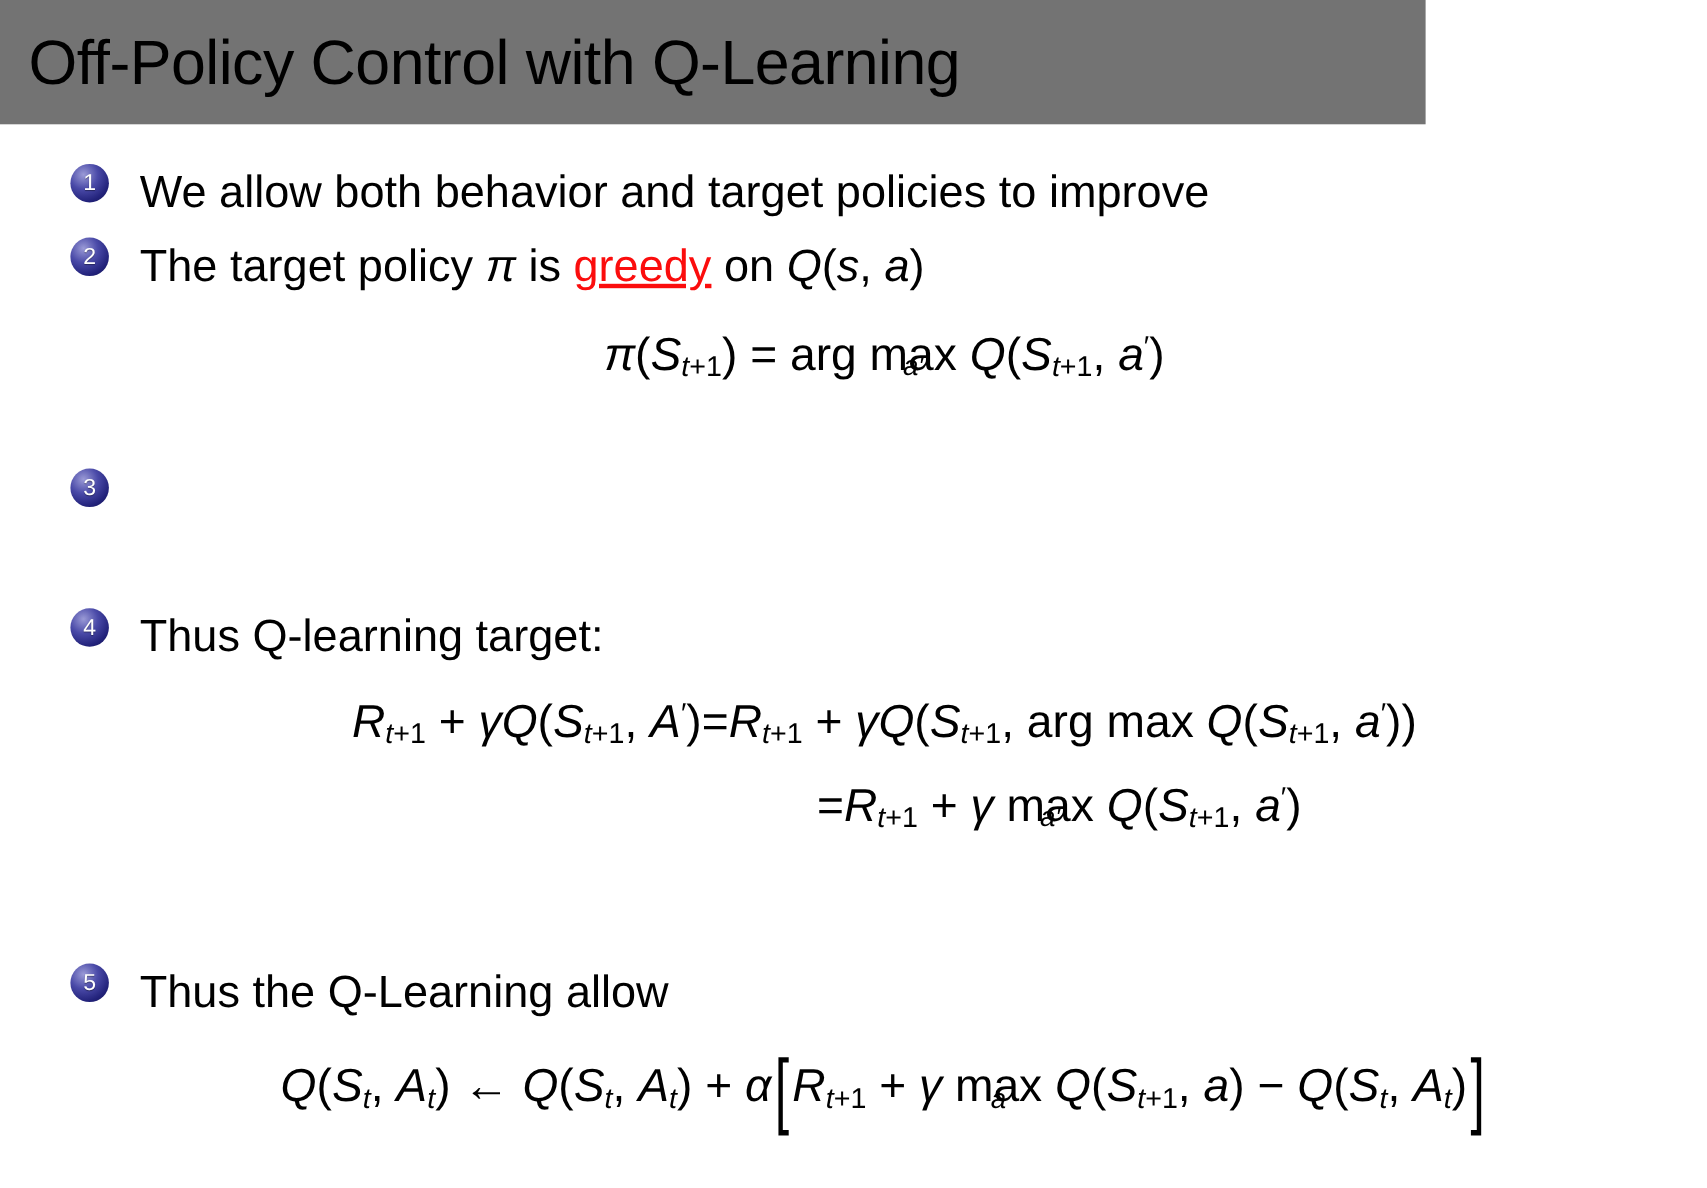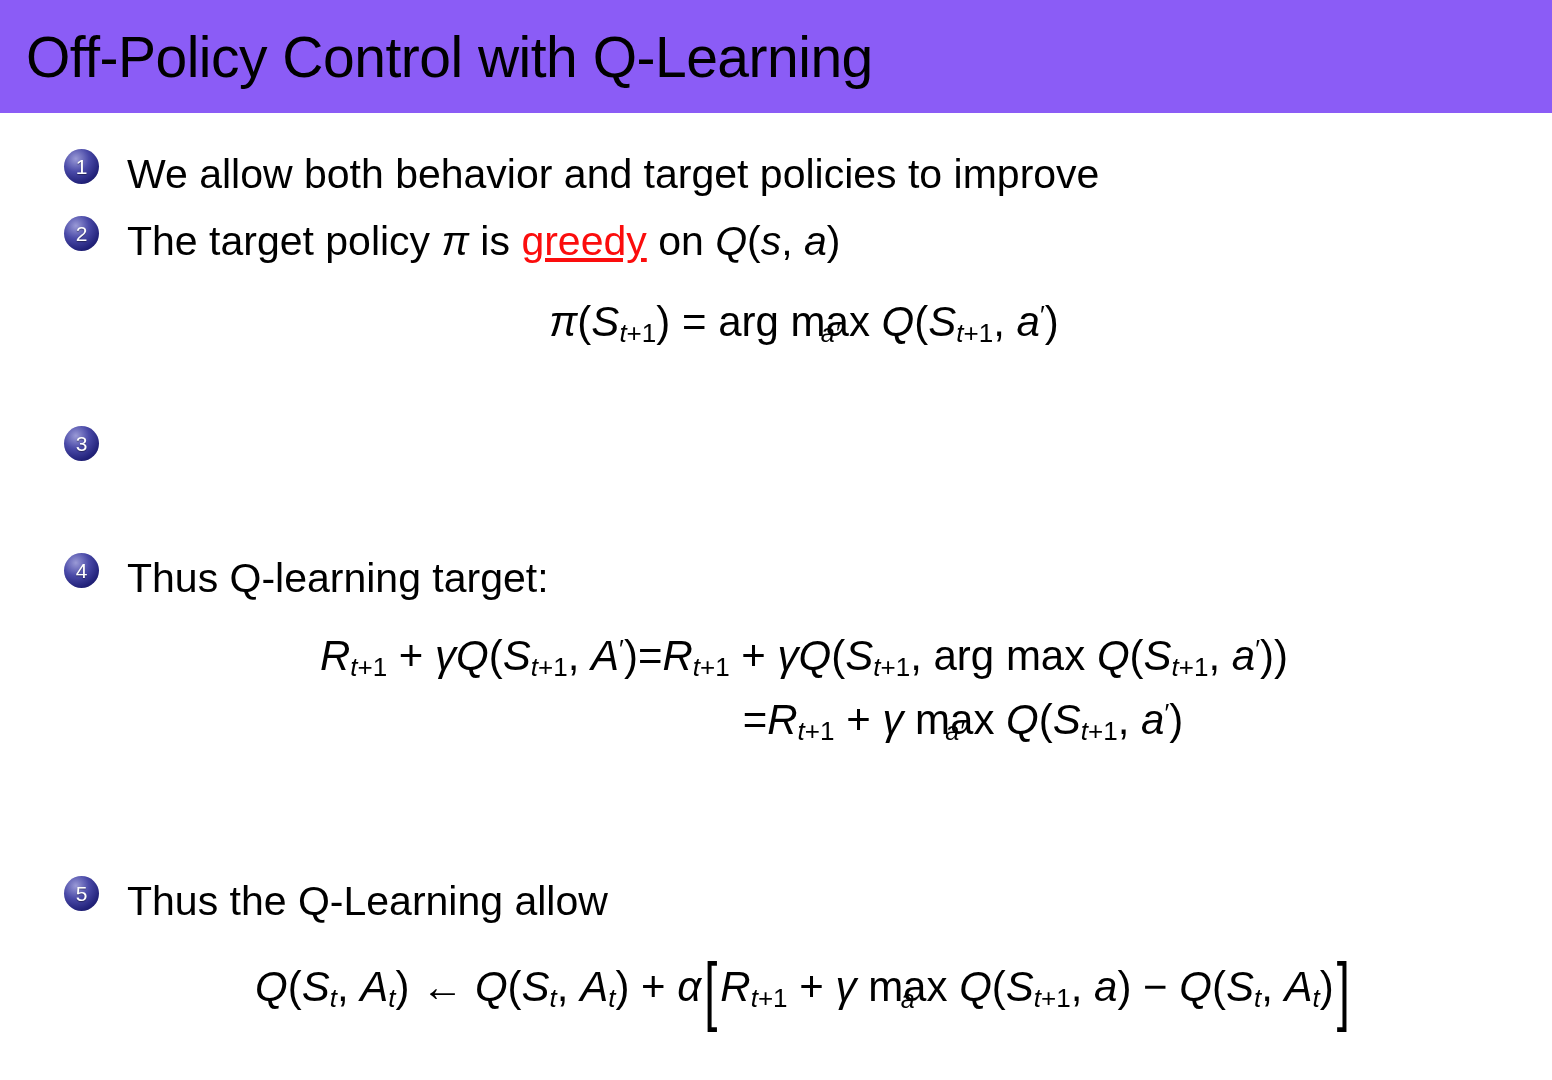--- a/index.html
+++ b/index.html
@@ -7,22 +7,22 @@
     width:1552px;height:1080px;
     background:#ffffff;
     font-family:"Liberation Sans","DejaVu Sans",sans-serif;
     color:#000;
     overflow:hidden;
   }
   .slide{position:relative;width:1552px;height:1080px;background:#ffffff;}
 
   
   .title-bar{
-    position:absolute;top:0;left:0;width:1552px;height:113px;
-    background:#8b5cf6;
+    position:absolute;top:0;left:0;width:1296px;height:113px;
+    background:#737373;
     display:flex;align-items:center;
   }
   .title{
     font-size:57px;
     padding-left:26px;
     letter-spacing:-0.5px;
   }
 
   
   .item{
@@ -51,21 +51,21 @@
   .eq{
     position:absolute;left:104px;width:1400px;
     text-align:center;
     font-size:42px;
   }
   .eq-grid{
     display:grid;
     grid-template-columns:auto auto;
     width:fit-content;
     margin:0 auto;
-    row-gap:12px;
+    row-gap:24px;
   }
   .eq-lhs{text-align:right;white-space:nowrap;}
   .eq-rhs{text-align:center;white-space:nowrap;}
   .stack{display:inline-block;position:relative;line-height:1.2;}
   .stack-bot{
     position:absolute;top:0.93em;left:50%;
     transform:translateX(-50%);
     font-size:0.6em;font-style:italic;line-height:1.1;
   }
   .bigb{

